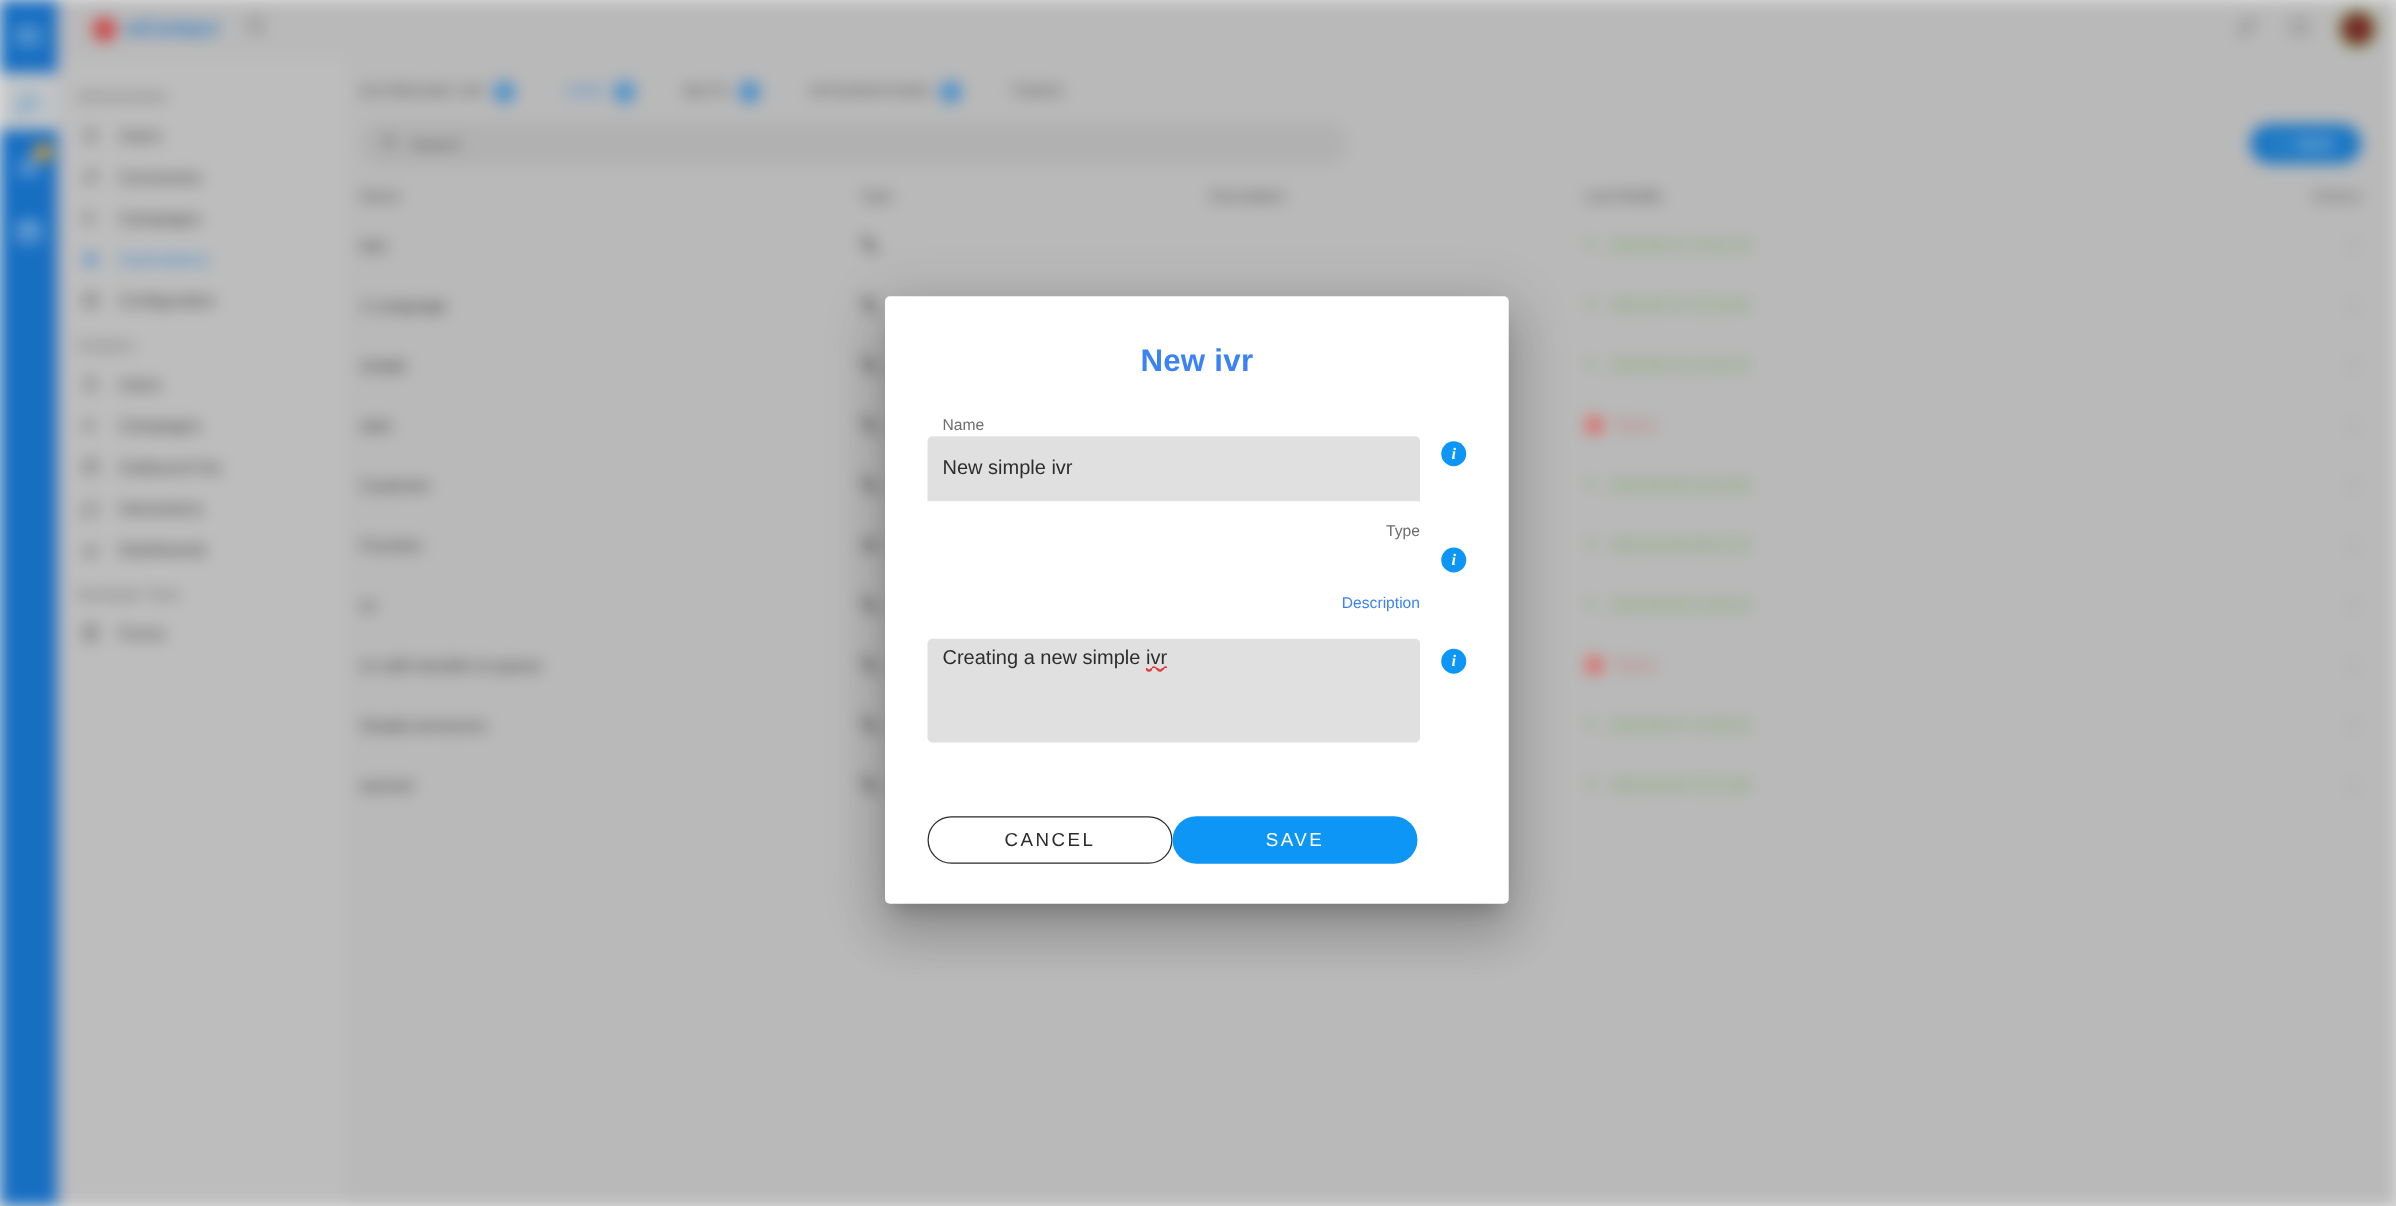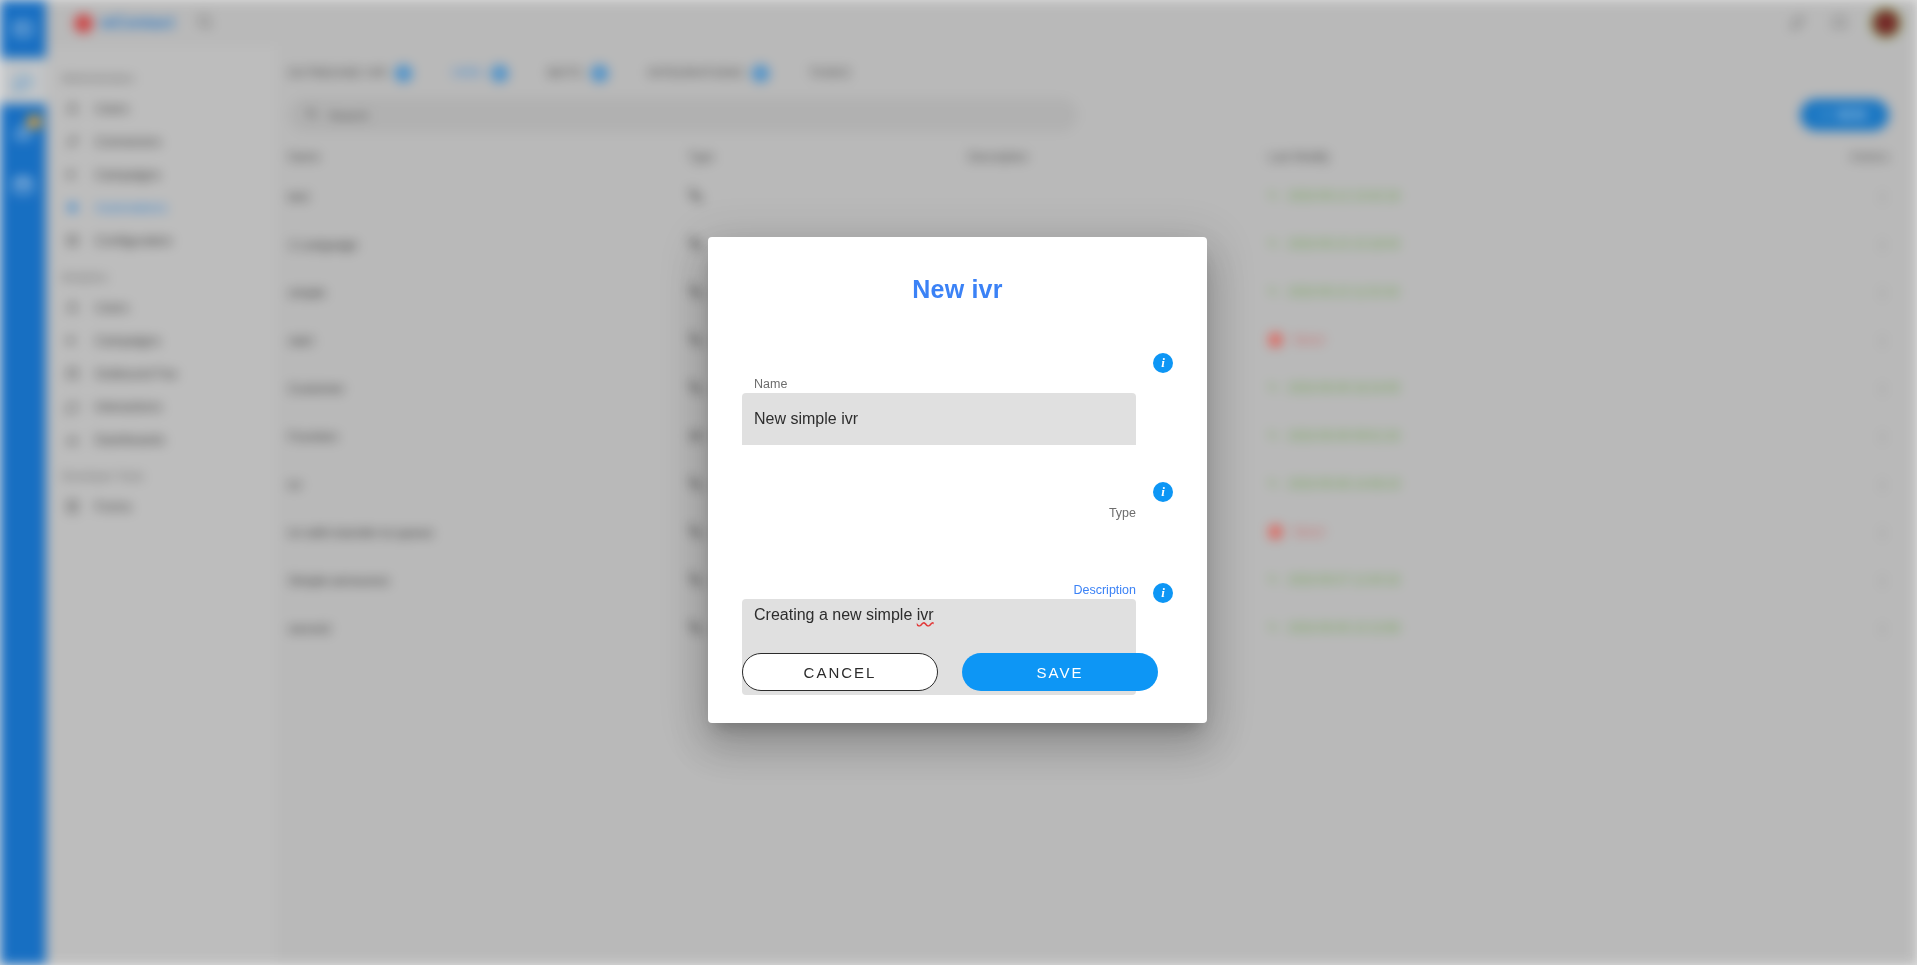--- a/index.html
+++ b/index.html
@@ -178,38 +178,38 @@
   .field {
     flex: 1;
     position: relative;
   }
   .field-label {
     font-size: 12.5px;
     color: #6d6d6d;
     padding-left: 12px;
     padding-bottom: 2px;
     display: block;
-    margin-top: 44px;
   }
   .field-label.focused { color: #3b82f6; }
   .field-box {
     background: #e0e0e0;
     border-radius: 4px 4px 0 0;
     height: 52px;
     display: flex;
     align-items: center;
     padding: 0 12px;
     font-size: 16px;
     color: #2d2d2d;
   }
   .field-box.area {
-    height: 96px;
+    height: 83px;
     align-items: flex-start;
     padding-top: 7px;
     border-radius: 4px;
+    margin-top: 20px;
   }
   .caret {
     margin-left: auto;
     width: 0; height: 0;
     border-left: 5px solid transparent;
     border-right: 5px solid transparent;
     border-top: 5px solid #707070;
   }
   .spell {
     text-decoration: underline wavy #e23b3b;
@@ -231,21 +231,20 @@
   .info-name { margin-top: 20px; }
   .info-type { margin-top: 20px; }
   .info-desc { margin-top: 44px; }
   .gap-field { margin-top: 17px; text-align: right; }
 
   .modal-actions {
     position: absolute;
     left: 34px; right: 34px;
     bottom: 32px;
     display: flex;
-    gap: 24px;
   }
   .btn {
     height: 38px;
     border-radius: 19px;
     font-size: 15px;
     letter-spacing: 2px;
     display: flex; align-items: center; justify-content: center;
     cursor: pointer;
   }
   .btn-cancel {

